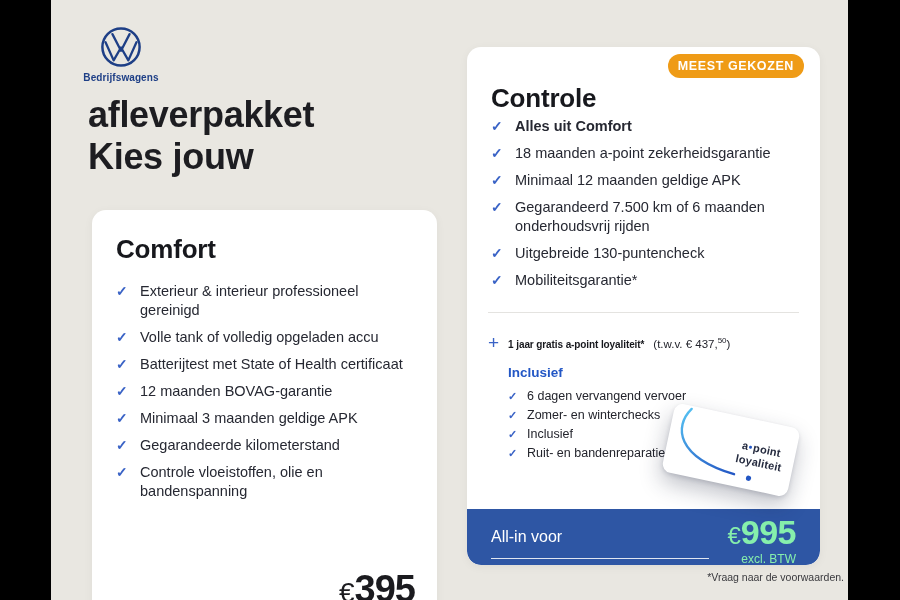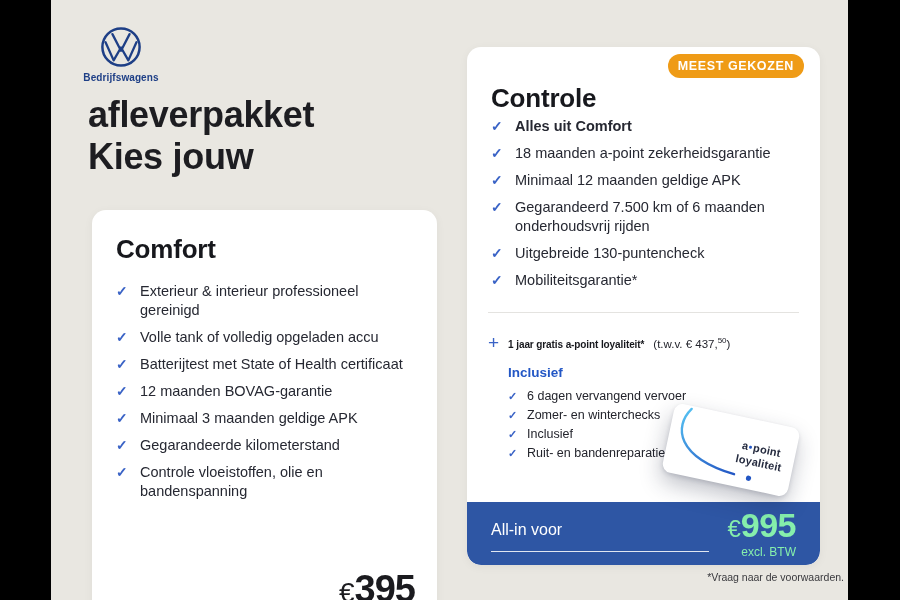--- a/index.html
+++ b/index.html
@@ -62,21 +62,21 @@
   .loyal-card{position:absolute;left:200px;top:368px;width:128px;height:70px;background:#fff;
               border-radius:9px;transform:rotate(12deg);z-index:3;
               box-shadow:0 10px 22px rgba(30,35,60,.28), 0 2px 4px rgba(30,35,60,.15);}
   .loyal-card svg.arc{position:absolute;left:0;top:0;}
   .loyal-text{position:absolute;right:11px;top:50%;transform:translateY(-50%);text-align:center;
               font-size:11px;font-weight:700;color:#252b3f;line-height:1.3;letter-spacing:.2px;}
   .loyal-text .dot{display:inline-block;width:3px;height:3px;border-radius:50%;background:#2356c4;
                    margin:0 1px 2px 1px;vertical-align:middle;}
 
   
-  .zfooter{position:absolute;left:0;right:0;bottom:0;height:63px;background:#2e56a4;
+  .zfooter{position:absolute;left:0;right:0;bottom:0;height:56px;background:#2e56a4;
            border-radius:0 0 14px 14px;z-index:2;}
   .zfooter .label{position:absolute;left:24px;top:19px;font-size:16px;font-weight:500;color:#fff;}
   .zfooter .rule{position:absolute;left:24px;top:49px;width:218px;height:1px;background:rgba(255,255,255,.85);}
   .zprice{position:absolute;right:24px;top:4px;text-align:right;color:#86efac;}
   .zprice .cur{font-size:24px;font-weight:500;}
   .zprice .amt{font-size:34px;font-weight:700;letter-spacing:-.5px;}
   .zprice .note{font-size:12px;margin-top:0;}
 
   .disclaimer{position:absolute;right:4px;top:571px;font-size:10.5px;color:#39393d;text-align:center;}
 </style>

